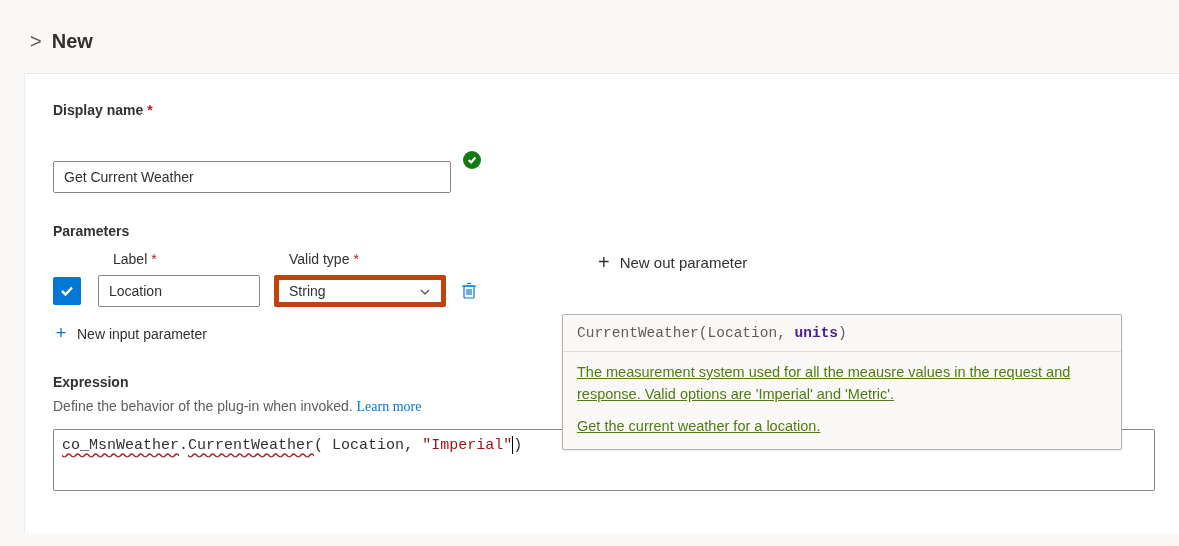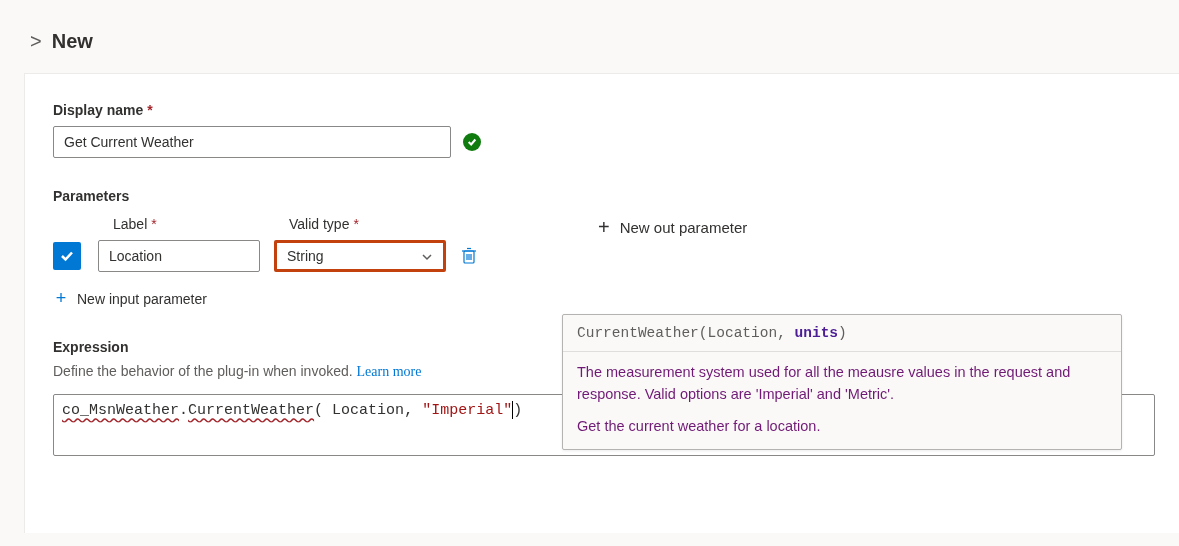--- a/index.html
+++ b/index.html
@@ -47,20 +47,21 @@
   .text-input {
     width: 398px;
     height: 32px;
     border: 1px solid #8a8886;
     border-radius: 2px;
     padding: 0 10px;
     font-size: 14px;
     font-family: inherit;
     color: #323130;
     background: #fff;
+    margin-top: 35px;
   }
   .check-badge {
     width: 18px; height: 18px; border-radius: 50%;
     background: #107c10;
     display: inline-flex; align-items: center; justify-content: center;
   }
   .check-badge svg { width: 10px; height: 10px; stroke: #fff; stroke-width: 2.5; fill: none; }
 
   .section-title { font-weight: 600; font-size: 14px; margin: 30px 0 12px 0; }
 
@@ -74,21 +75,21 @@
   .checkbox {
     width: 28px; height: 28px; background: #0078d4; border-radius: 2px;
     display: inline-flex; align-items: center; justify-content: center;
   }
   .checkbox svg { width: 16px; height: 16px; stroke: #fff; stroke-width: 2.5; fill: none; }
   .param-input {
     width: 162px; height: 32px; border: 1px solid #8a8886; border-radius: 2px;
     padding: 0 10px; font-size: 14px; font-family: inherit; color: #323130; margin-left: 3px;
   }
   .select-wrap {
-    width: 172px; height: 32px; border: 3px solid #c2410c; border-radius: 2px;
+    width: 172px; height: 32px; border: 5px solid #c2410c; border-radius: 2px;
     padding: 0 10px; font-size: 14px; color: #323130; background: #fff;
     display: flex; align-items: center; justify-content: space-between;
   }
   .chevron { width: 12px; height: 12px; }
   .chevron svg { stroke: #605e5c; stroke-width: 1.5; fill: none; }
 
   .delete-btn { width: 18px; height: 18px; display: inline-flex; align-items: center; justify-content: center; cursor: pointer; }
   .delete-btn svg { stroke: #0078d4; stroke-width: 1.2; fill: none; width: 16px; height: 18px; }
 
   .link-button {
@@ -146,21 +147,21 @@
     font-size: 14.5px;
     z-index: 10;
   }
   .tooltip .sig {
     padding: 10px 14px;
     font-family: Consolas, "Courier New", monospace;
     color: #605e5c;
     border-bottom: 1px solid #e0dedc;
   }
   .tooltip .sig .active-arg { color: #4c1d95; font-weight: 600; }
-  .tooltip .body { padding: 10px 14px 12px 14px; color: #701a75; line-height: 1.5; }
+  .tooltip .body { padding: 10px 14px 12px 14px; color: #4d7c0f; line-height: 1.5; text-decoration: underline; }
   .tooltip .body p { margin: 0 0 10px 0; }
   .tooltip .body p:last-child { margin-bottom: 0; }
 </style>
 </head>
 <body>
 
 <div class="breadcrumb">
   <span class="sep">&gt;</span>
   <span class="current">New</span>
 </div>

